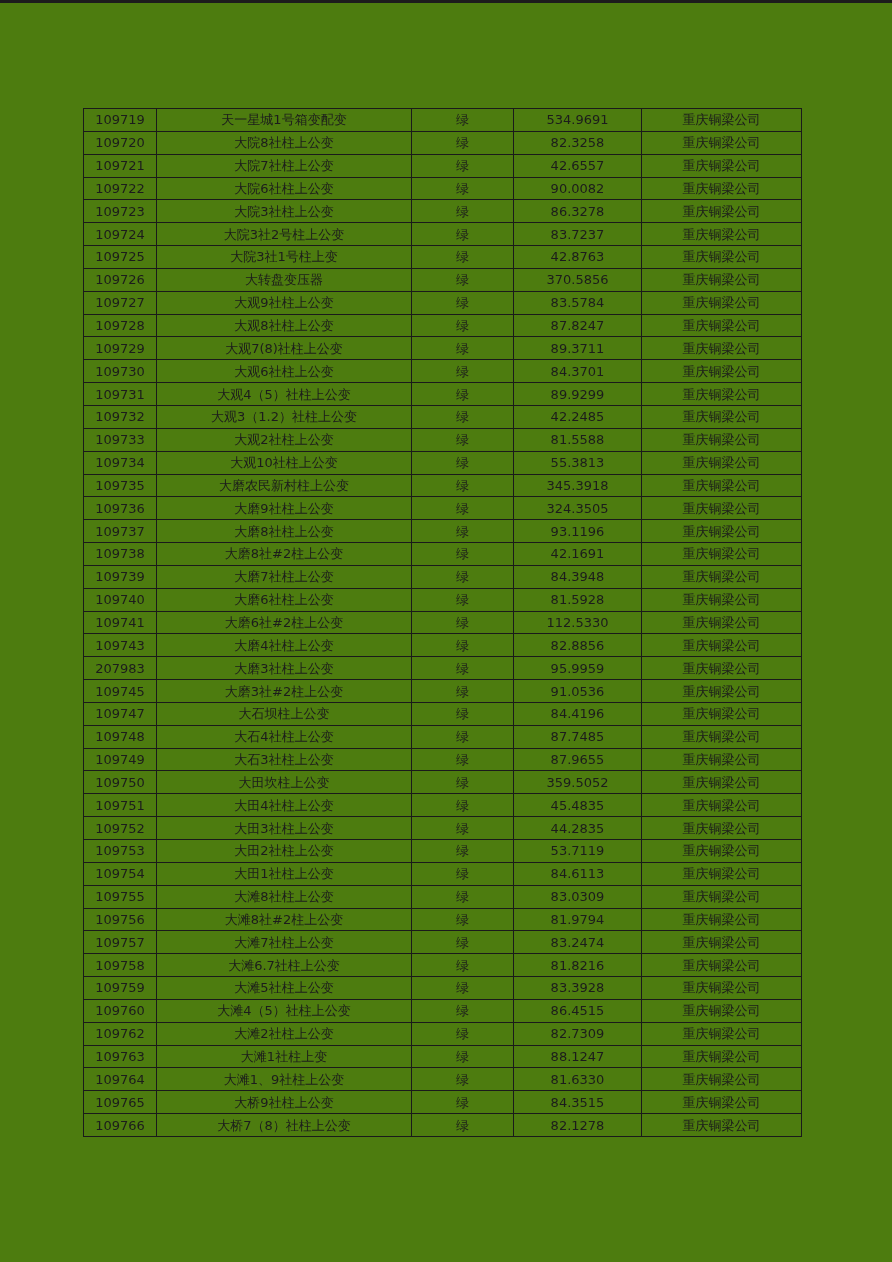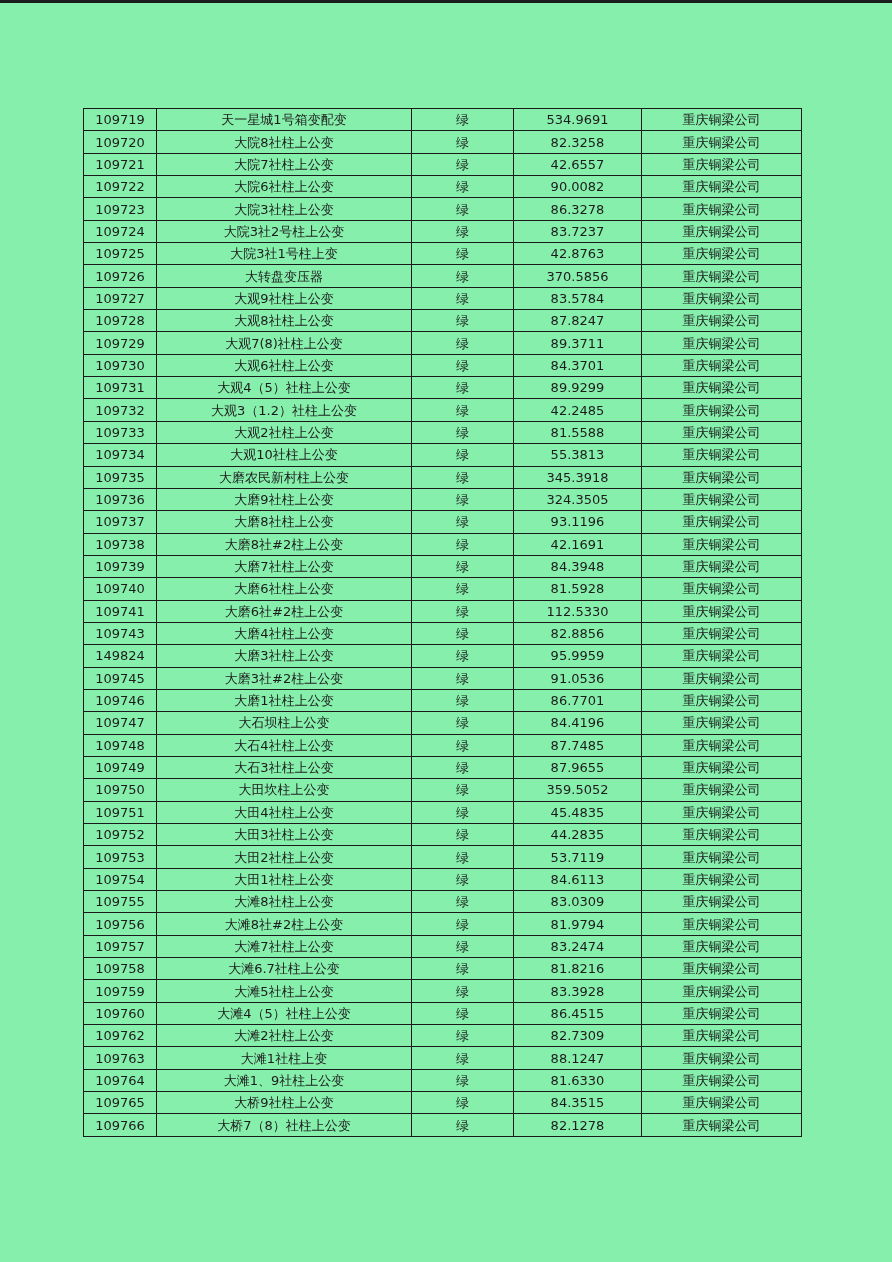--- a/index.html
+++ b/index.html
@@ -51,21 +51,21 @@
   }
   col.c-id      { width: 73px;  }
   col.c-name    { width: 255px; }
   col.c-status  { width: 102px; }
   col.c-value   { width: 128px; }
   col.c-company { width: 160px; }
 </style>
 </head>
 <body>
 
-<div class="viewport" style="background: #86efac; text-decoration: underline;">
+<div class="viewport" style="background: #4d7c0f; text-decoration: underline;">
   <div class="top-line" style="background: rgb(28, 28, 28);"></div>
 
   <table class="data-table">
     <colgroup>
       <col class="c-id">
       <col class="c-name">
       <col class="c-status">
       <col class="c-value">
       <col class="c-company">
     </colgroup>
@@ -232,38 +232,31 @@
           <td>重庆铜梁公司</td>
         </tr>
         <tr>
           <td>109743</td>
           <td>大磨4社柱上公变</td>
           <td>绿</td>
           <td>82.8856</td>
           <td>重庆铜梁公司</td>
         </tr>
         <tr>
-          <td>149824</td>
+          <td>207983</td>
           <td>大磨3社柱上公变</td>
           <td>绿</td>
           <td>95.9959</td>
           <td>重庆铜梁公司</td>
         </tr>
         <tr>
           <td>109745</td>
           <td>大磨3社#2柱上公变</td>
           <td>绿</td>
           <td>91.0536</td>
-          <td>重庆铜梁公司</td>
-        </tr>
-        <tr>
-          <td>109746</td>
-          <td>大磨1社柱上公变</td>
-          <td>绿</td>
-          <td>86.7701</td>
           <td>重庆铜梁公司</td>
         </tr>
         <tr>
           <td>109747</td>
           <td>大石坝柱上公变</td>
           <td>绿</td>
           <td>84.4196</td>
           <td>重庆铜梁公司</td>
         </tr>
         <tr>

